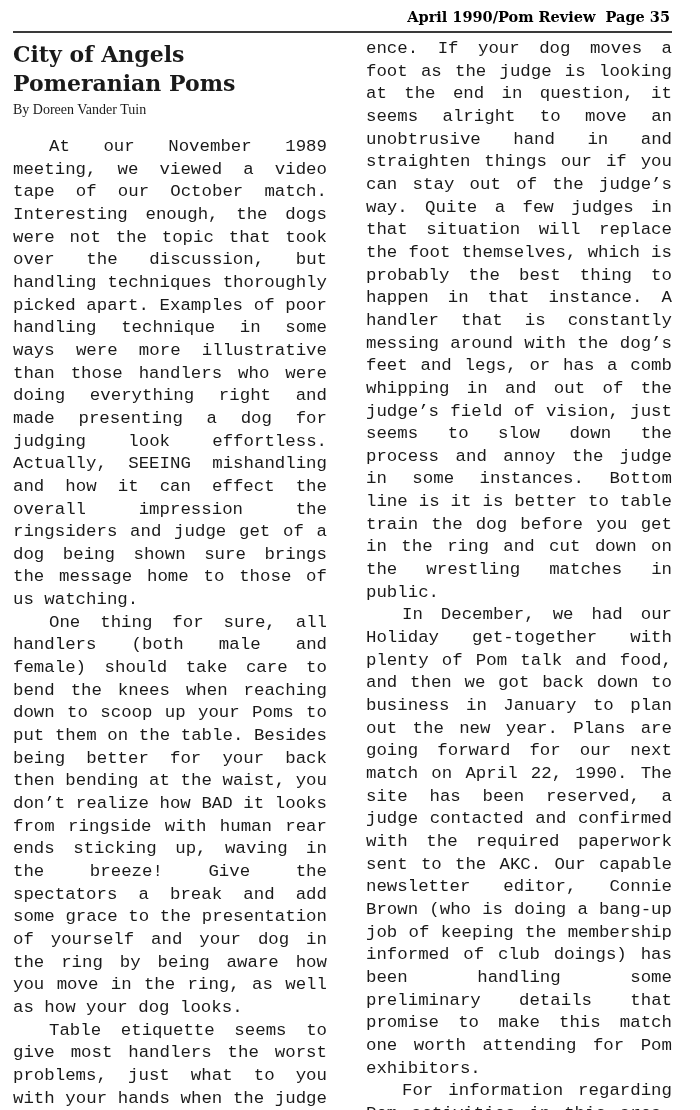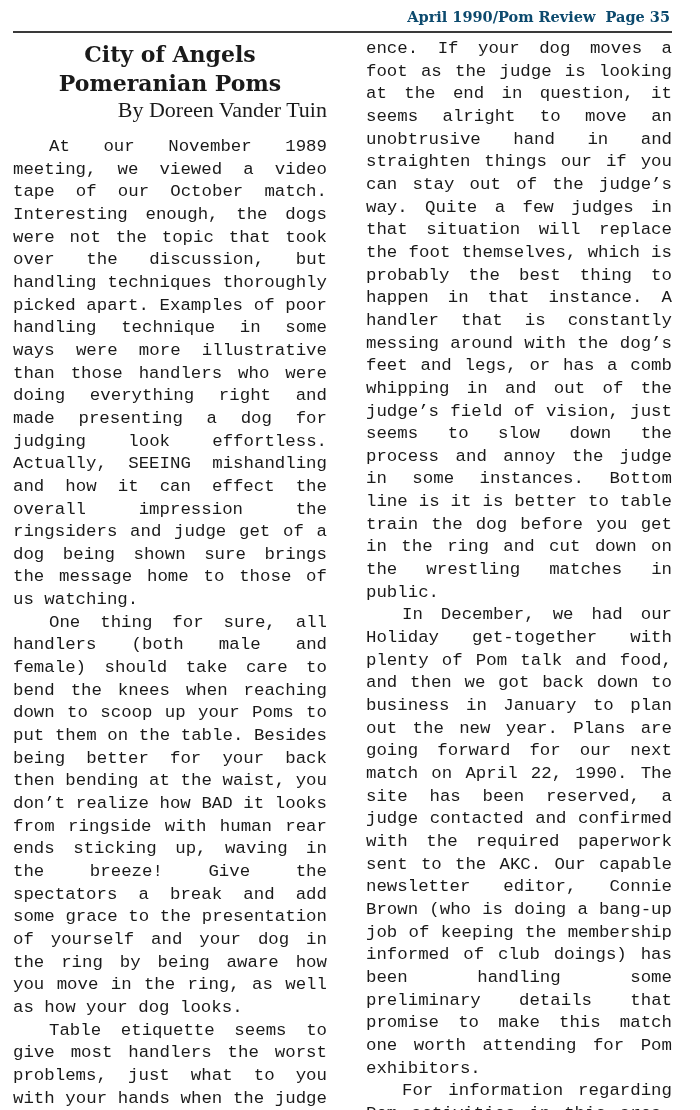--- a/index.html
+++ b/index.html
@@ -16,21 +16,21 @@
       font-family: "DejaVu Serif", "Liberation Serif", serif;
     }
     .running-head {
       position: absolute;
       top: 8px;
       right: 30px;
       font-family: "DejaVu Serif", serif;
       font-weight: bold;
       font-size: 14.5px;
       letter-spacing: 0px;
-      color: #0c4a6e;
+      color: #000000;
       white-space: nowrap;
     }
     .running-head .gap { display: inline-block; width: 10px; }
     .head-rule {
       position: absolute;
       top: 31px;
       left: 13px;
       width: 659px;
       height: 2px;
       background: #3a3a3a;
@@ -41,31 +41,30 @@
       width: 314px;
       font-family: "Liberation Serif", serif;
       font-size: 17.4px;
       line-height: 22.65px;
       text-align: justify;
       color: #1a1a1a;
     }
     .col.left { left: 13px; }
     .col.right { left: 366px; width: 306px; }
     .title {
-      text-align: center;
       font-family: "DejaVu Serif", serif;
       font-weight: bold;
       font-size: 22px;
       line-height: 29px;
       margin: 2px 0 0 0;
       color: #1a1a1a;
     }
     .byline {
-      text-align: right;
-      font-size: 22px;
+      text-align: left;
+      font-size: 14px;
       line-height: 24px;
       margin: 0 0 14px 0;
     }
     .para {
       margin: 0;
       text-indent: 36px;
       hyphens: manual;
       font-family: Liberation Mono, monospace;
     }
     .para.cont { text-indent: 0; }

